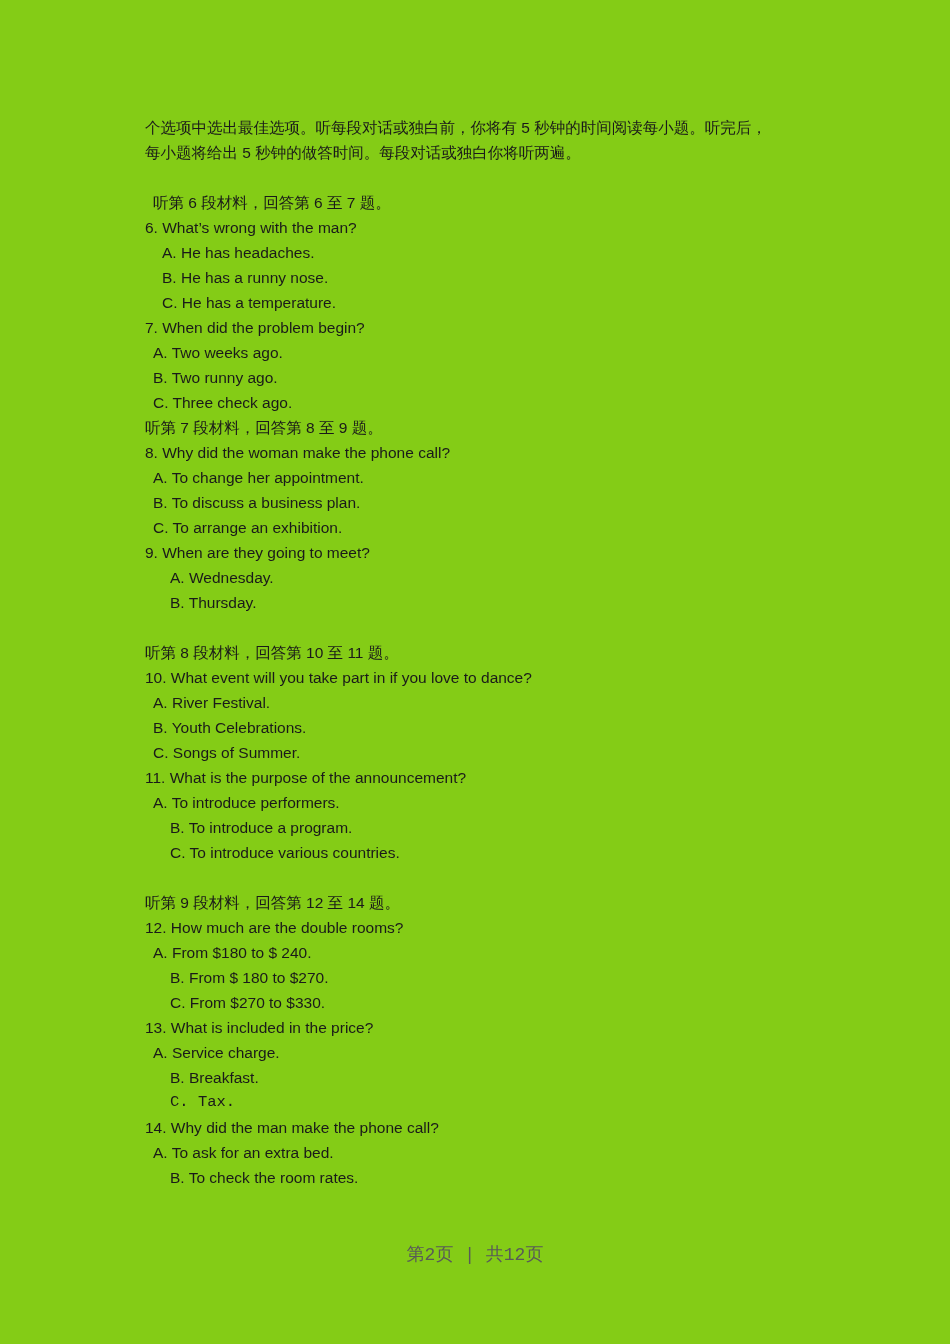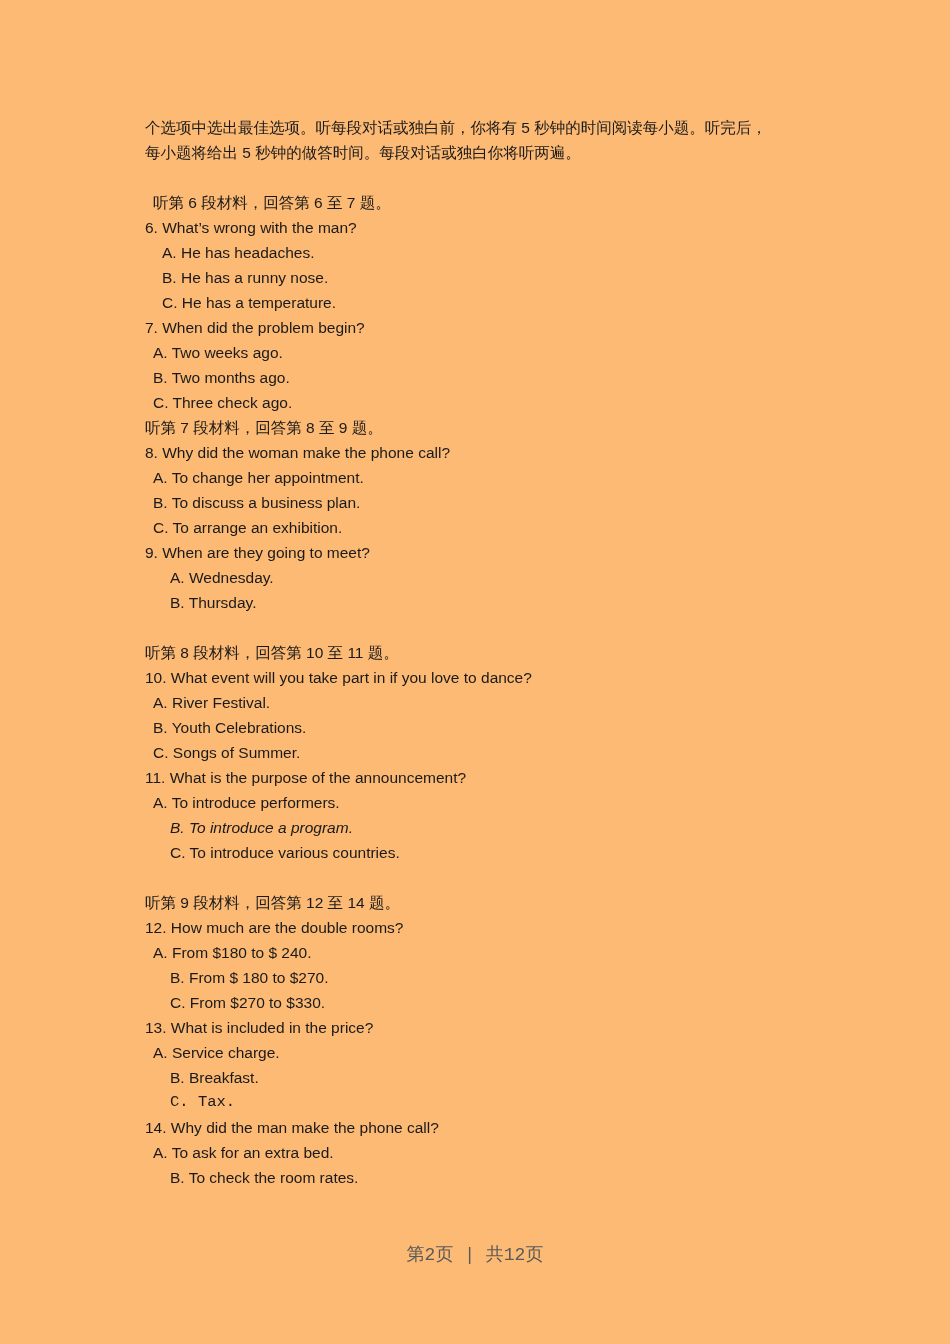--- a/index.html
+++ b/index.html
@@ -4,21 +4,21 @@
 <style>
   html, body {
     margin: 0;
     padding: 0;
     background: #ffffff;
   }
   .page {
     position: relative;
     width: 950px;
     height: 1344px;
-    background: #fdba74;
+    background: #84cc16;
     overflow: hidden;
     font-family: "Liberation Sans", "DejaVu Sans", sans-serif;
     color: #1a1a1a;
   }
   .content {
     position: absolute;
     top: 115px;
     left: 145px;
     right: 90px;
     font-size: 15.5px;
@@ -46,38 +46,38 @@
   <div class="content">
       <div class="line" style="padding-left: 0px;">个选项中选出最佳选项。听每段对话或独白前，你将有 5 秒钟的时间阅读每小题。听完后，</div>
       <div class="line" style="padding-left: 0px;">每小题将给出 5 秒钟的做答时间。每段对话或独白你将听两遍。</div>
       <div class="line" style="padding-left: 8px; margin-top: 25px;">听第 6 段材料，回答第 6 至 7 题。</div>
       <div class="line" style="padding-left: 0px;">6. What’s wrong with the man?</div>
       <div class="line" style="padding-left: 17px;">A. He has headaches.</div>
       <div class="line" style="padding-left: 17px;">B. He has a runny nose.</div>
       <div class="line" style="padding-left: 17px;">C. He has a temperature.</div>
       <div class="line" style="padding-left: 0px;">7. When did the problem begin?</div>
       <div class="line" style="padding-left: 8px;">A. Two weeks ago.</div>
-      <div class="line" style="padding-left: 8px;">B. Two months ago.</div>
+      <div class="line" style="padding-left: 8px;">B. Two runny ago.</div>
       <div class="line" style="padding-left: 8px;">C. Three check ago.</div>
       <div class="line" style="padding-left: 0px;">听第 7 段材料，回答第 8 至 9 题。</div>
       <div class="line" style="padding-left: 0px;">8. Why did the woman make the phone call?</div>
       <div class="line" style="padding-left: 8px;">A. To change her appointment.</div>
       <div class="line" style="padding-left: 8px;">B. To discuss a business plan.</div>
       <div class="line" style="padding-left: 8px;">C. To arrange an exhibition.</div>
       <div class="line" style="padding-left: 0px;">9. When are they going to meet?</div>
       <div class="line" style="padding-left: 25px;">A. Wednesday.</div>
       <div class="line" style="padding-left: 25px;">B. Thursday.</div>
       <div class="line" style="padding-left: 0px; margin-top: 25px;">听第 8 段材料，回答第 10 至 11 题。</div>
       <div class="line" style="padding-left: 0px;">10. What event will you take part in if you love to dance?</div>
       <div class="line" style="padding-left: 8px;">A. River Festival.</div>
       <div class="line" style="padding-left: 8px;">B. Youth Celebrations.</div>
       <div class="line" style="padding-left: 8px;">C. Songs of Summer.</div>
       <div class="line" style="padding-left: 0px;">11. What is the purpose of the announcement?</div>
       <div class="line" style="padding-left: 8px;">A. To introduce performers.</div>
-      <div class="line" style="padding-left: 25px; font-style: italic;">B. To introduce a program.</div>
+      <div class="line" style="padding-left: 25px;">B. To introduce a program.</div>
       <div class="line" style="padding-left: 25px;">C. To introduce various countries.</div>
       <div class="line" style="padding-left: 0px; margin-top: 25px;">听第 9 段材料，回答第 12 至 14 题。</div>
       <div class="line" style="padding-left: 0px;">12. How much are the double rooms?</div>
       <div class="line" style="padding-left: 8px;">A. From $180 to $ 240.</div>
       <div class="line" style="padding-left: 25px;">B. From $ 180 to $270.</div>
       <div class="line" style="padding-left: 25px;">C. From $270 to $330.</div>
       <div class="line" style="padding-left: 0px;">13. What is included in the price?</div>
       <div class="line" style="padding-left: 8px;">A. Service charge.</div>
       <div class="line" style="padding-left: 25px;">B. Breakfast.</div>
       <div class="line" style="padding-left: 25px; font-family: Liberation Mono, monospace;">C. Tax.</div>

